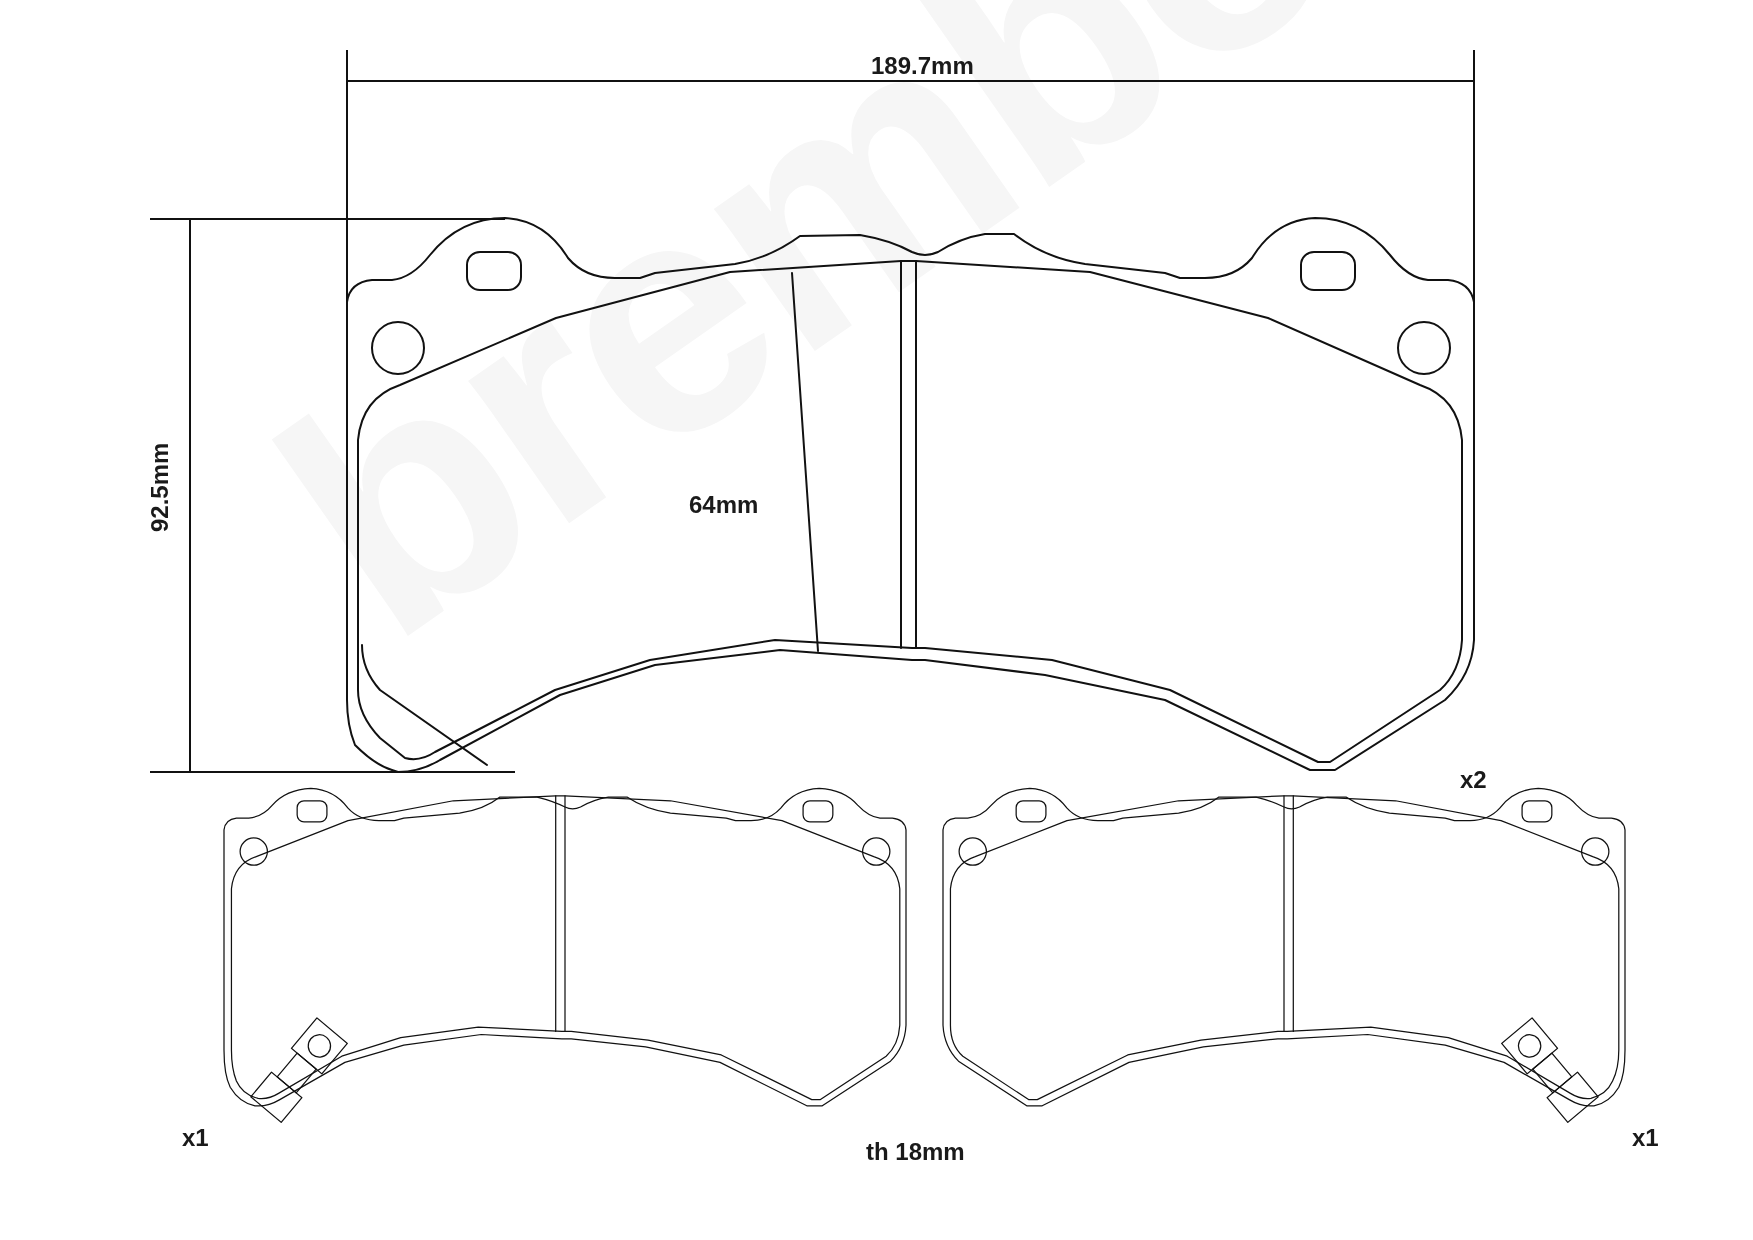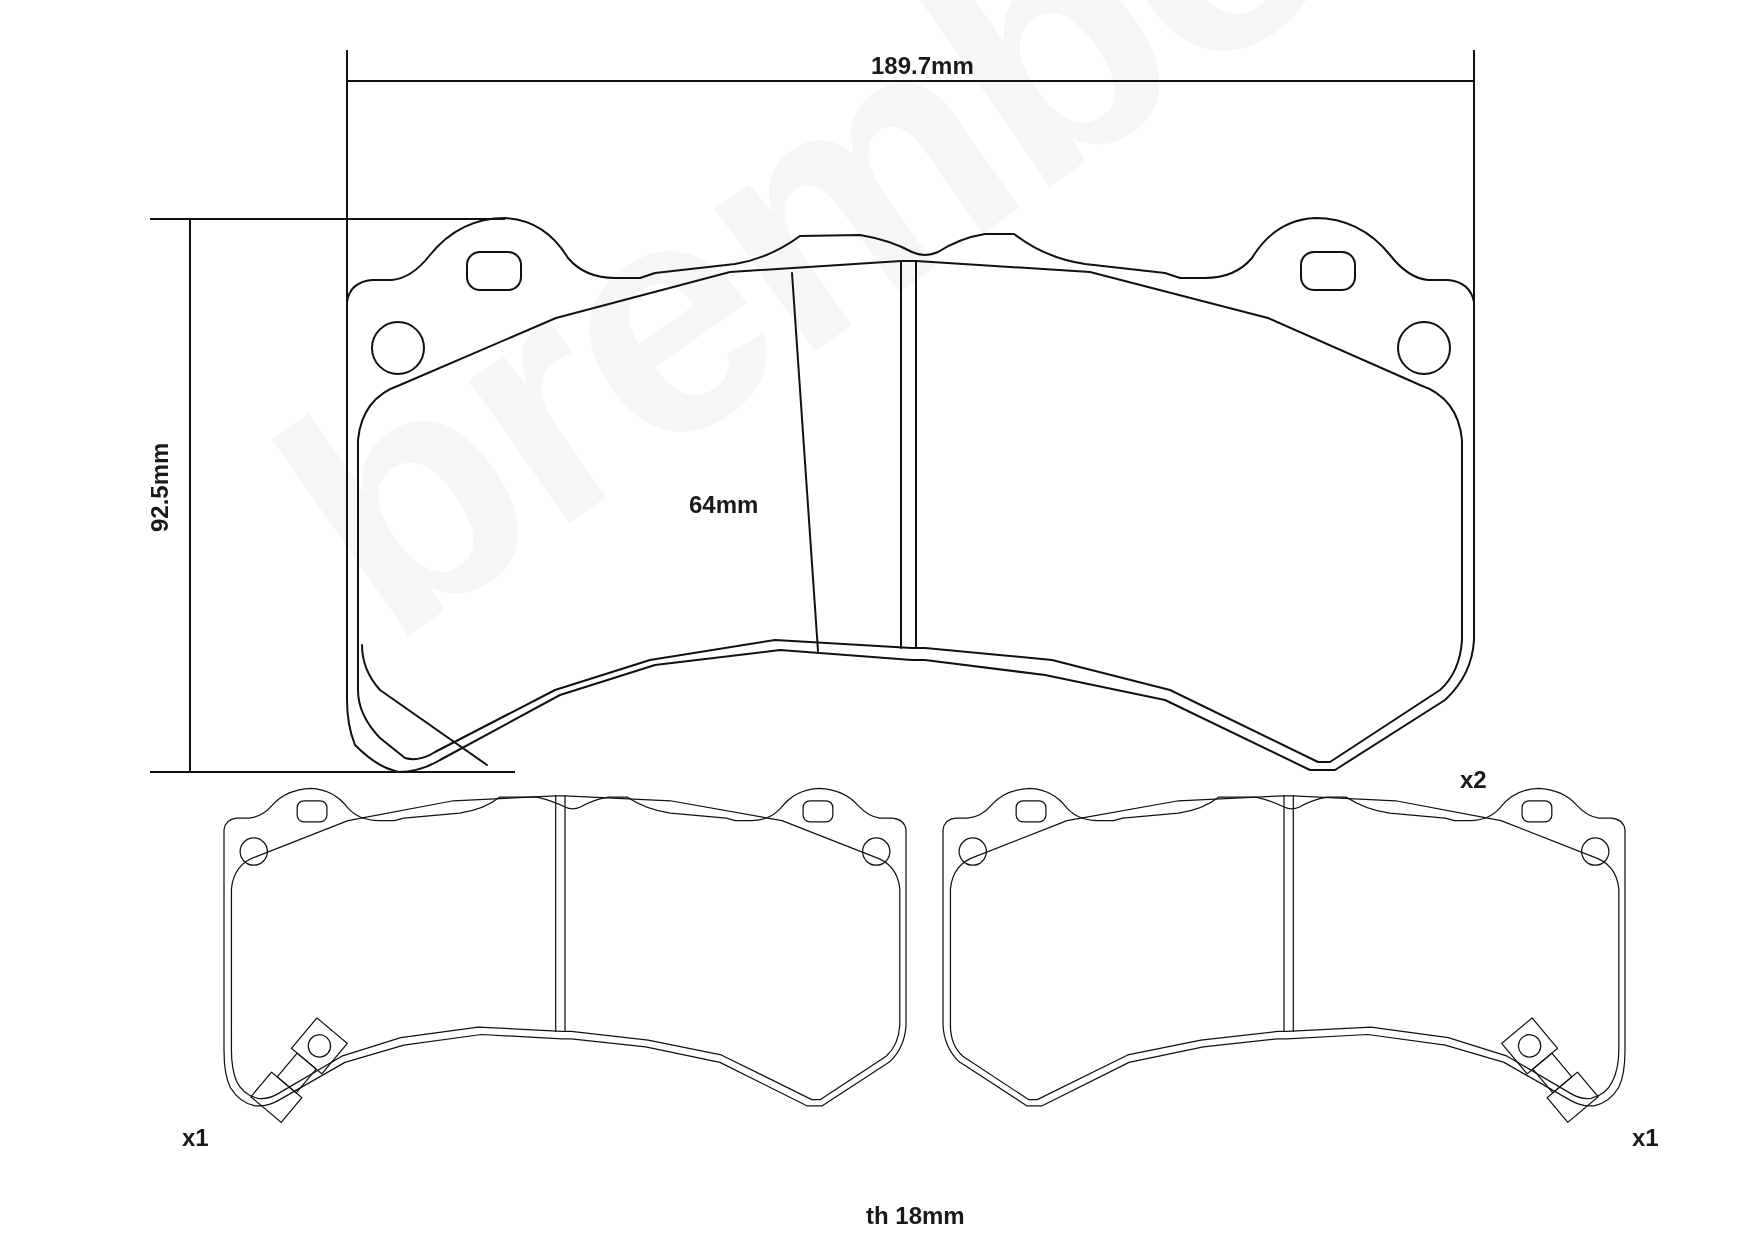--- a/index.html
+++ b/index.html
@@ -103,14 +103,14 @@
       </g>
     </g>
   </svg>
 
   <div class="label" style="left:871px; top:54px;">189.7mm</div>
   <div class="label" style="left:148px; top:532px; transform: rotate(-90deg); transform-origin: left top;">92.5mm</div>
   <div class="label" style="left:689px; top:450px;margin-top:43px;">64mm</div>
   <div class="label" style="left:1446px; top:768px;margin-left:14px;">x2</div>
   <div class="label" style="left:182px; top:1126px;">x1</div>
   <div class="label" style="left:1632px; top:1126px;">x1</div>
-  <div class="label" style="left:866px; top:1204px;">th 18mm</div>
+  <div class="label" style="left:866px; top:1140px;">th 18mm</div>
 </div>
 
 </body></html>

